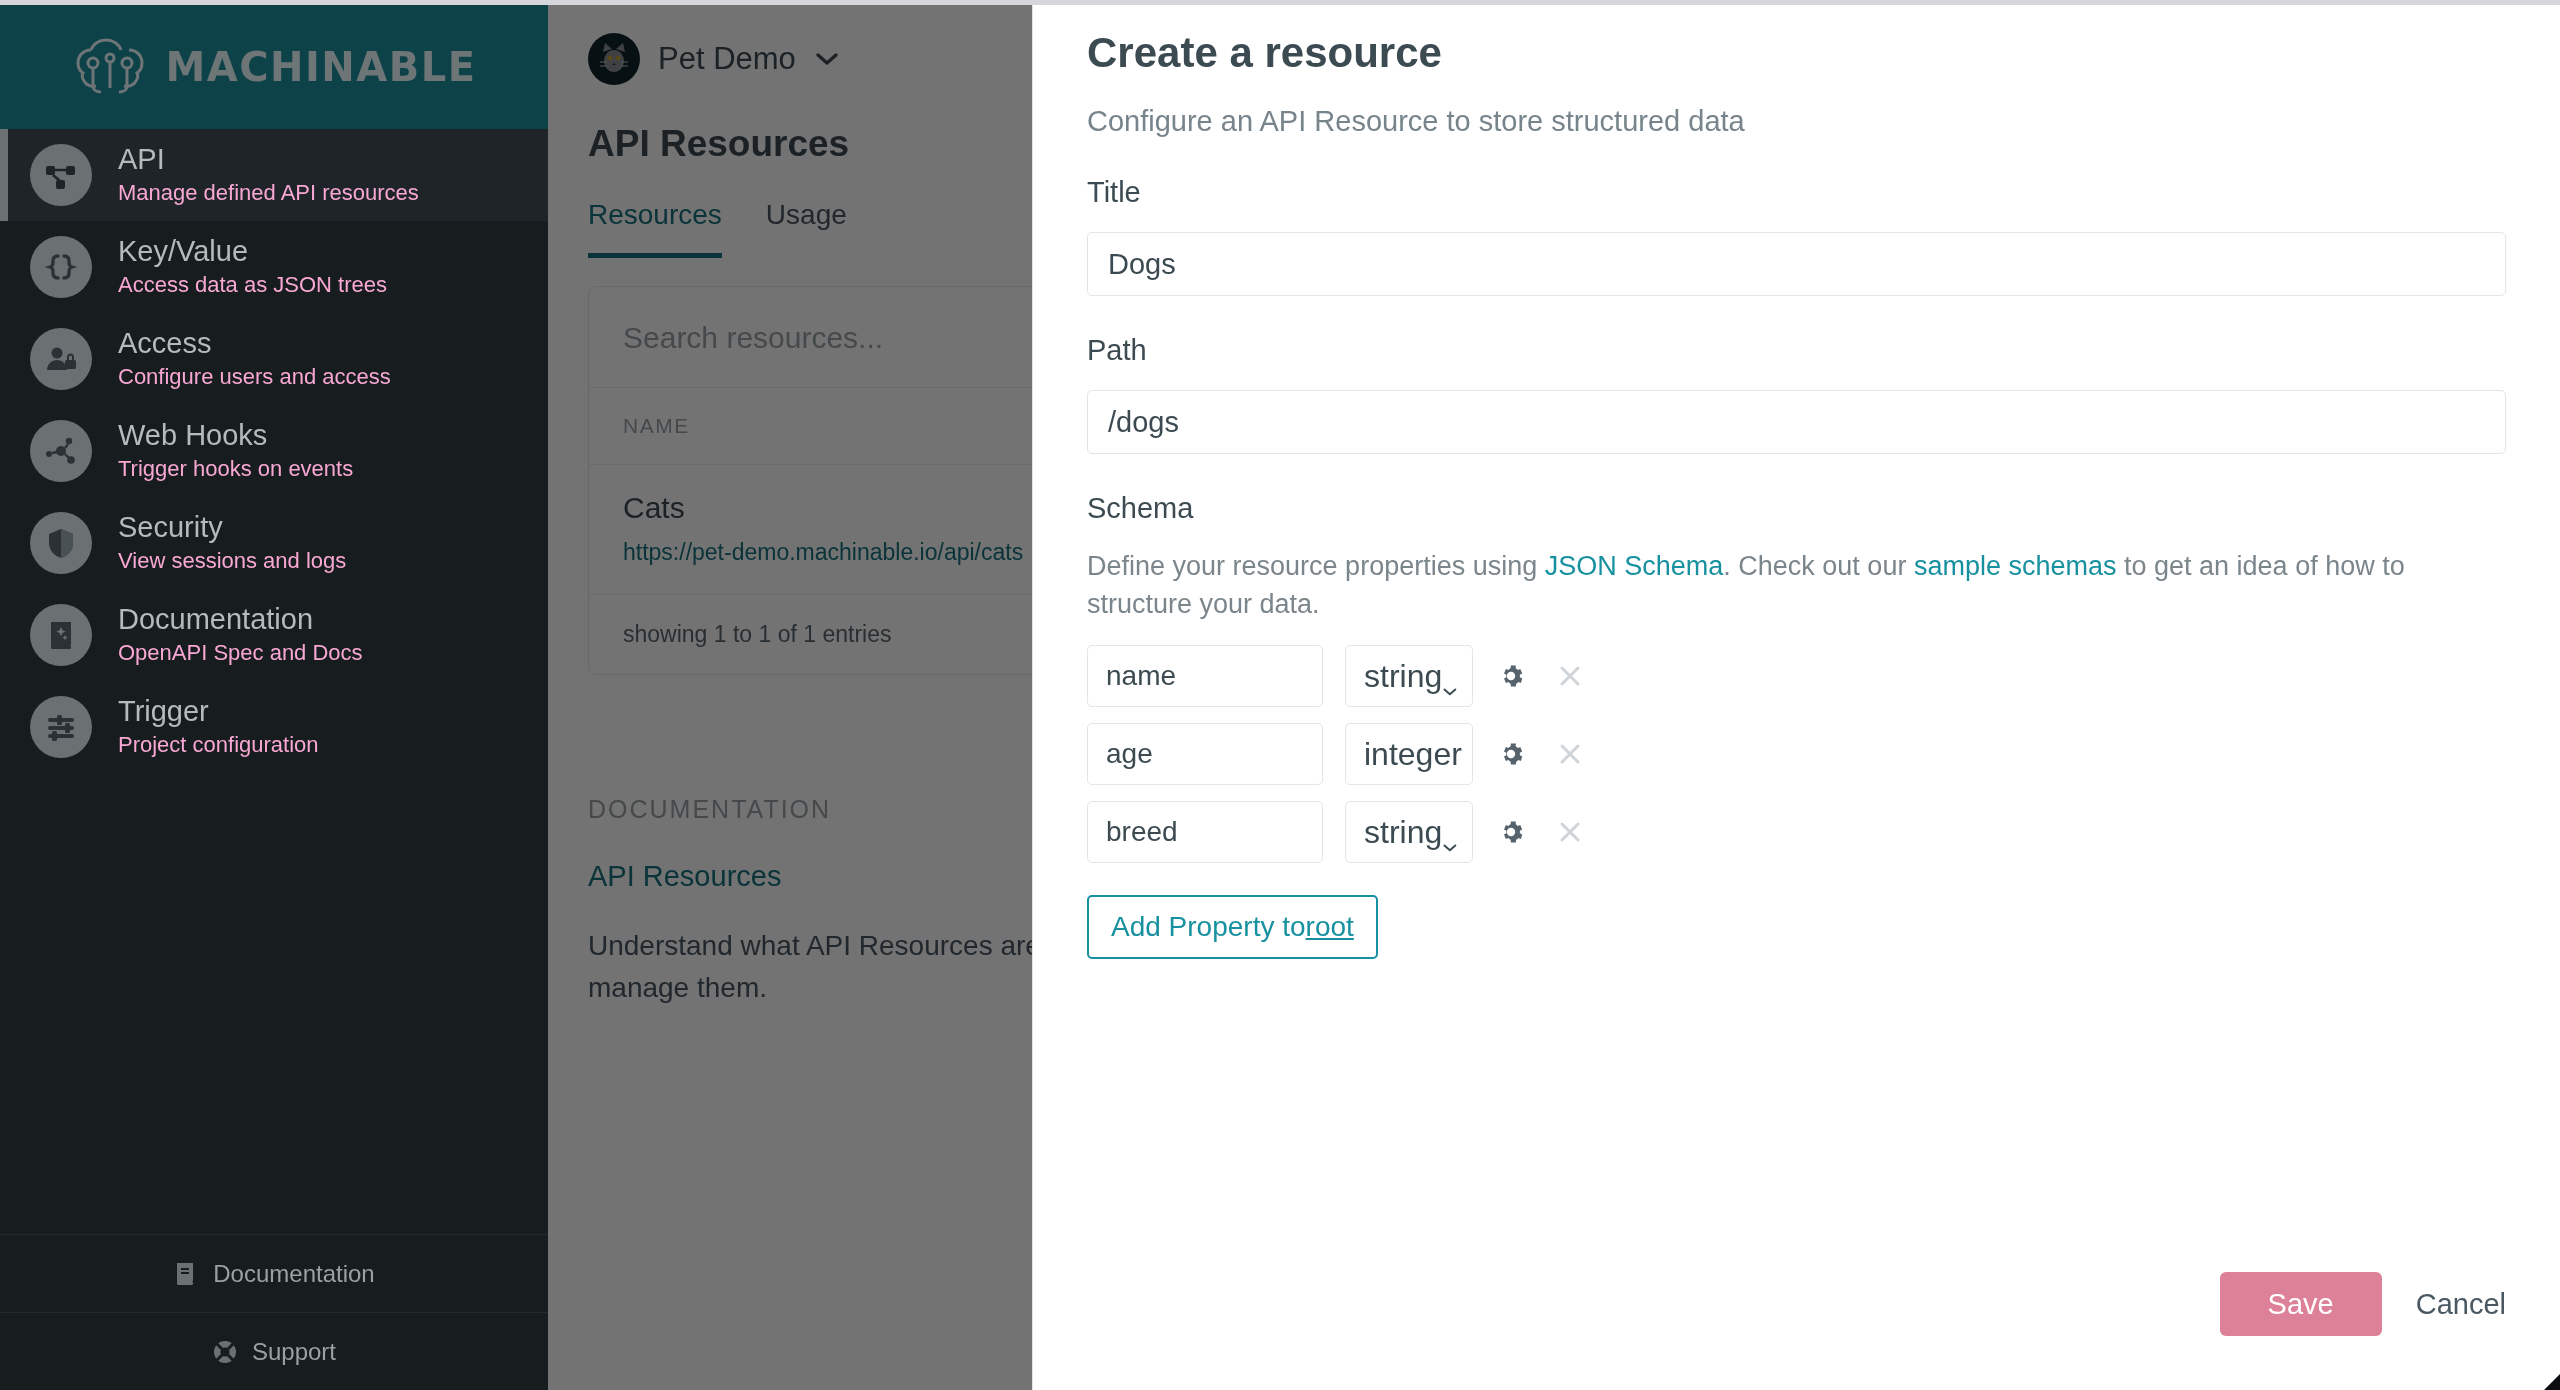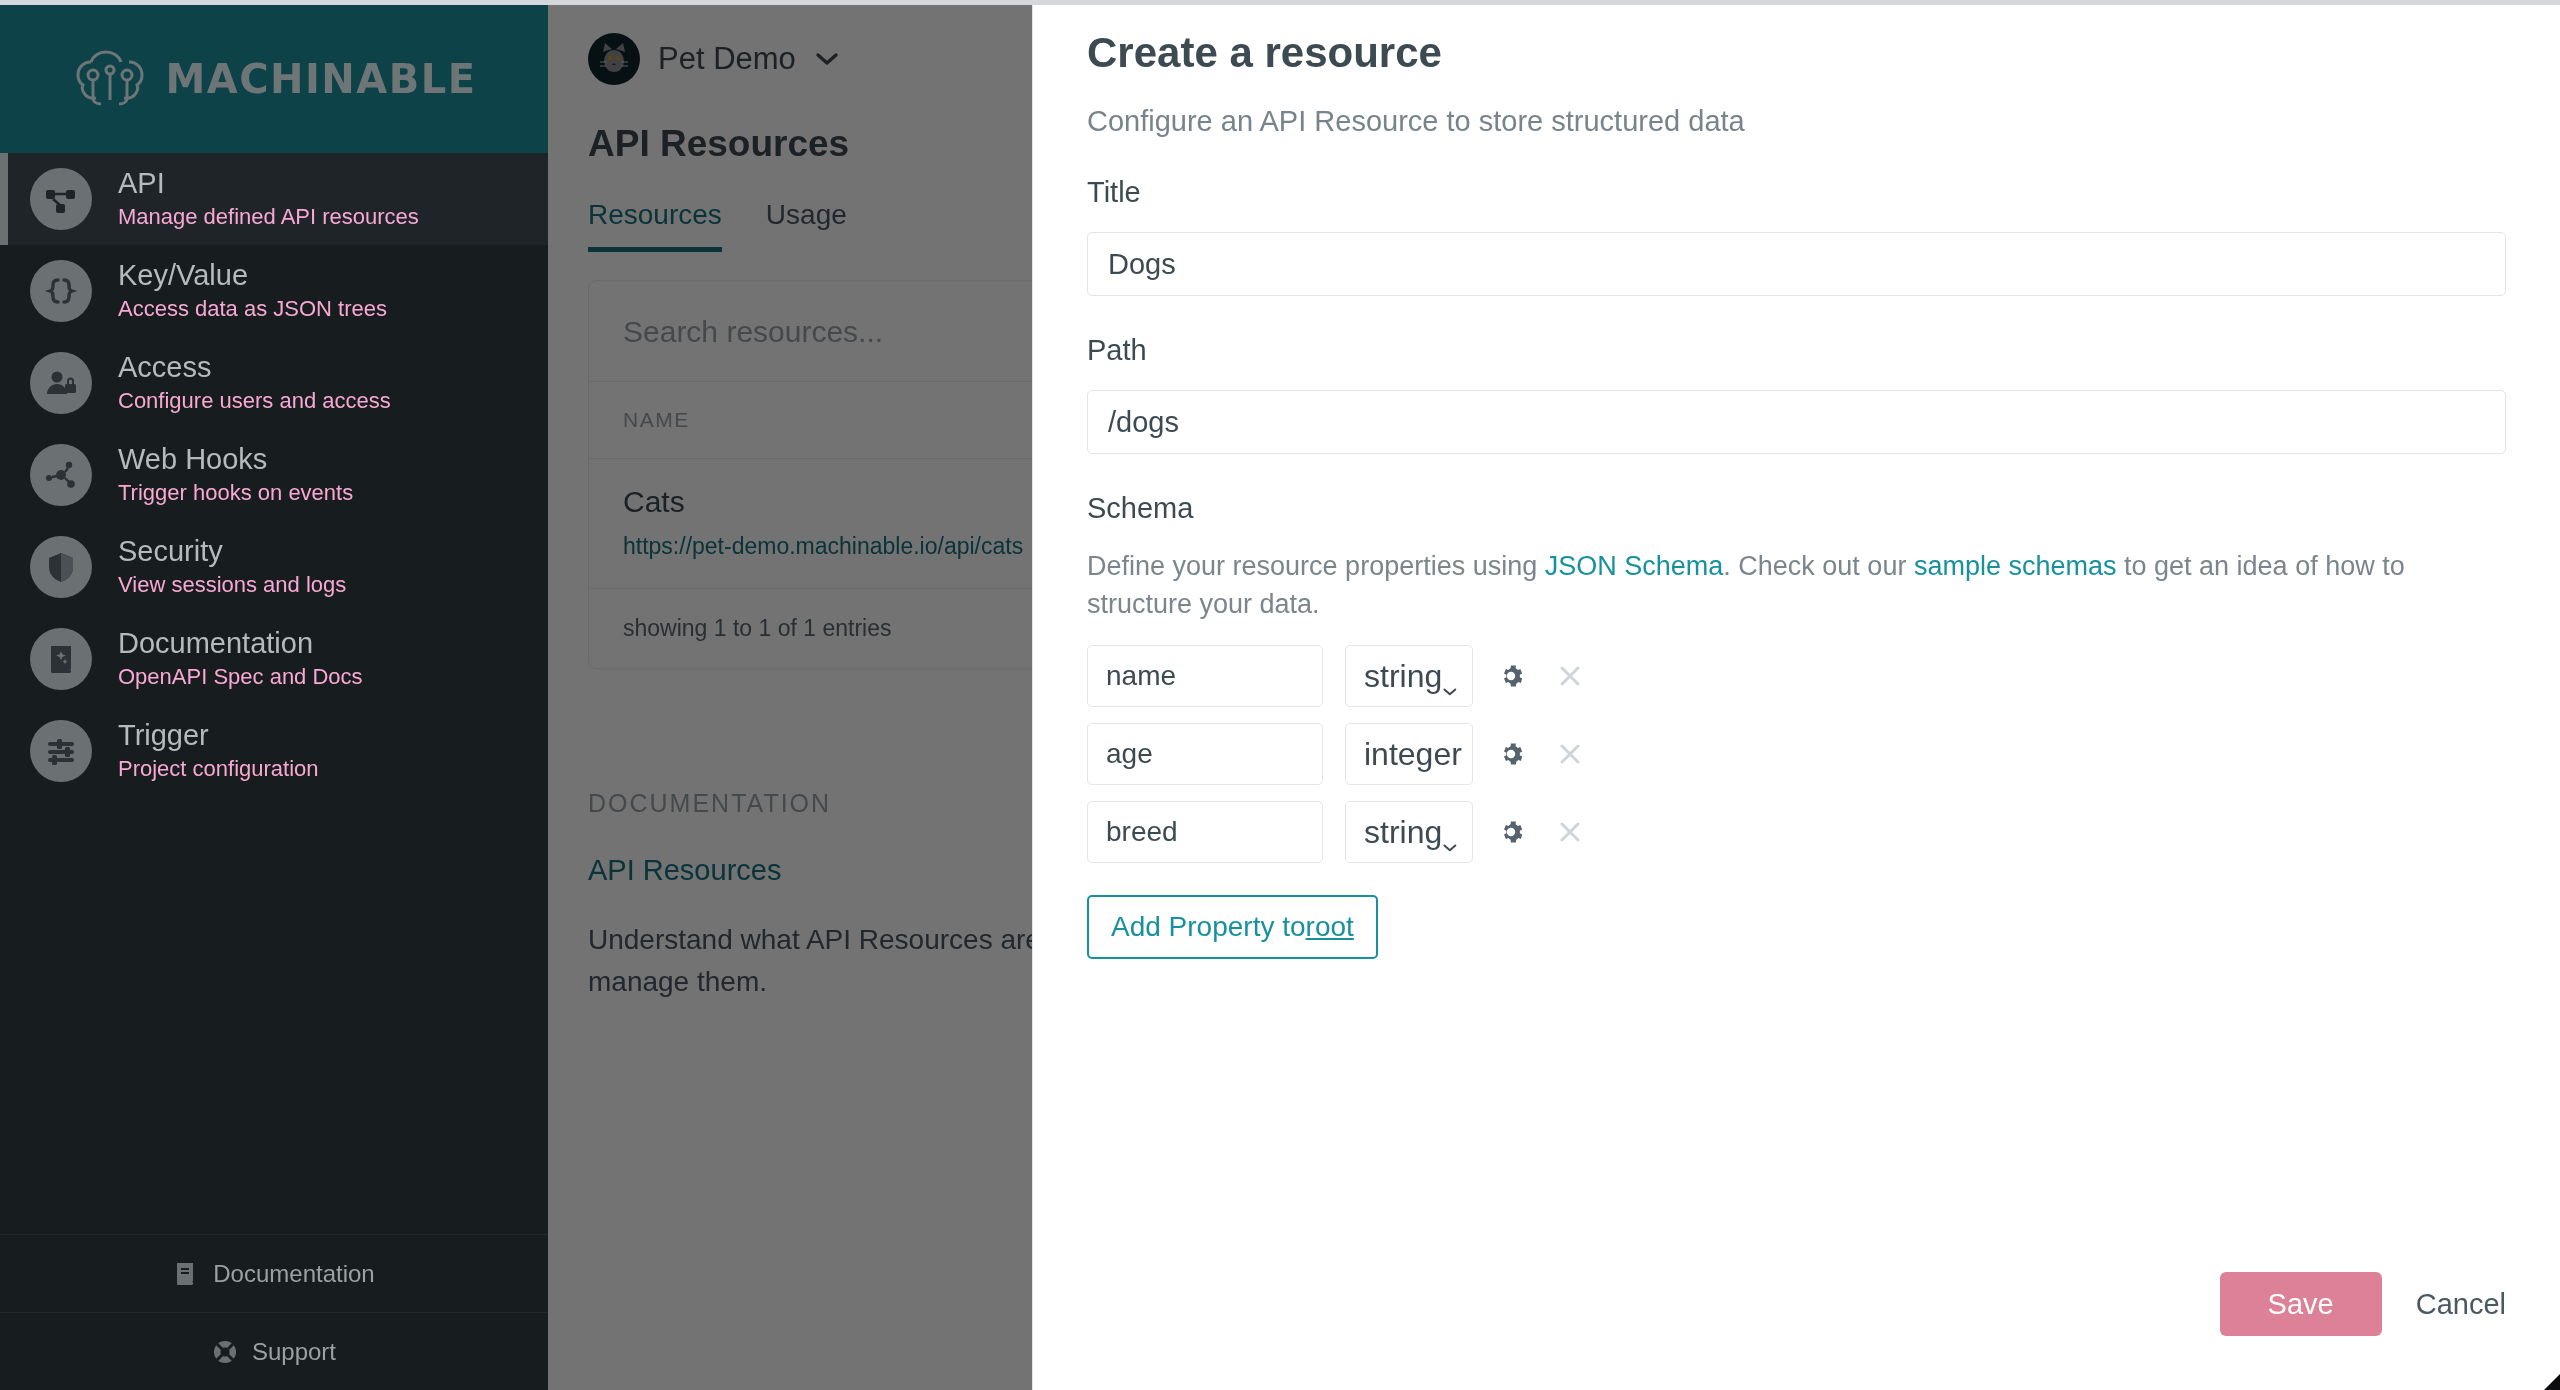--- a/index.html
+++ b/index.html
@@ -15,21 +15,21 @@
     position: absolute; left: 0; top: 0; width: 2560px; height: 5px;
     background: #d5d7dc;
   }
 
   
   .sidebar {
     position: absolute; left: 0; top: 5px; width: 548px; height: 1385px;
     background: #171c1f; overflow: hidden;
   }
   .brand {
-    height: 148px; background: #0e4249;
+    height: 124px; background: #0e4249;
     display: flex; align-items: center; justify-content: center; gap: 16px;
   }
   .brand-logo { width: 78px; height: 62px; flex: none; }
   .brand-name {
     color: #6d7577; font-size: 40px; letter-spacing: 1.5px;
     font-weight: 700; font-family: "DejaVu Sans", sans-serif;
   }
   .nav { display: flex; flex-direction: column; }
   .nav-item {
     position: relative; display: flex; align-items: center;
@@ -68,21 +68,21 @@
   .project-row { display: flex; align-items: center; gap: 18px; }
   .project-avatar {
     width: 52px; height: 52px; border-radius: 50%; background: #11262e;
     display: flex; align-items: center; justify-content: center; flex: none;
   }
   .project-avatar svg { width: 40px; height: 40px; display: block; }
   .project-name { font-size: 31px; color: #3c4a52; }
   .caret { width: 26px; height: 16px; display: block; }
   .page-title { font-size: 37px; color: #3c4a52; margin-top: 38px; }
   .tabs { display: flex; gap: 44px; margin-top: 34px; }
-  .tab { font-size: 28px; color: #4a5862; padding-bottom: 16px; }
+  .tab { font-size: 28px; color: #4a5862; padding-bottom: 22px; }
   .tab.active { color: #17737f; border-bottom: 5px solid #17737f; }
 
   .card {
     margin-top: 28px; width: 1180px;
     border: 1px solid #e7e9ec; border-radius: 8px; background: #fff;
   }
   .card-search { padding: 34px 34px 32px 34px; border-bottom: 1px solid #eceef0; }
   .card-search-text { font-size: 30px; color: #9aa2a8; }
   .table-head {
     padding: 26px 34px; border-bottom: 1px solid #eceef0;

